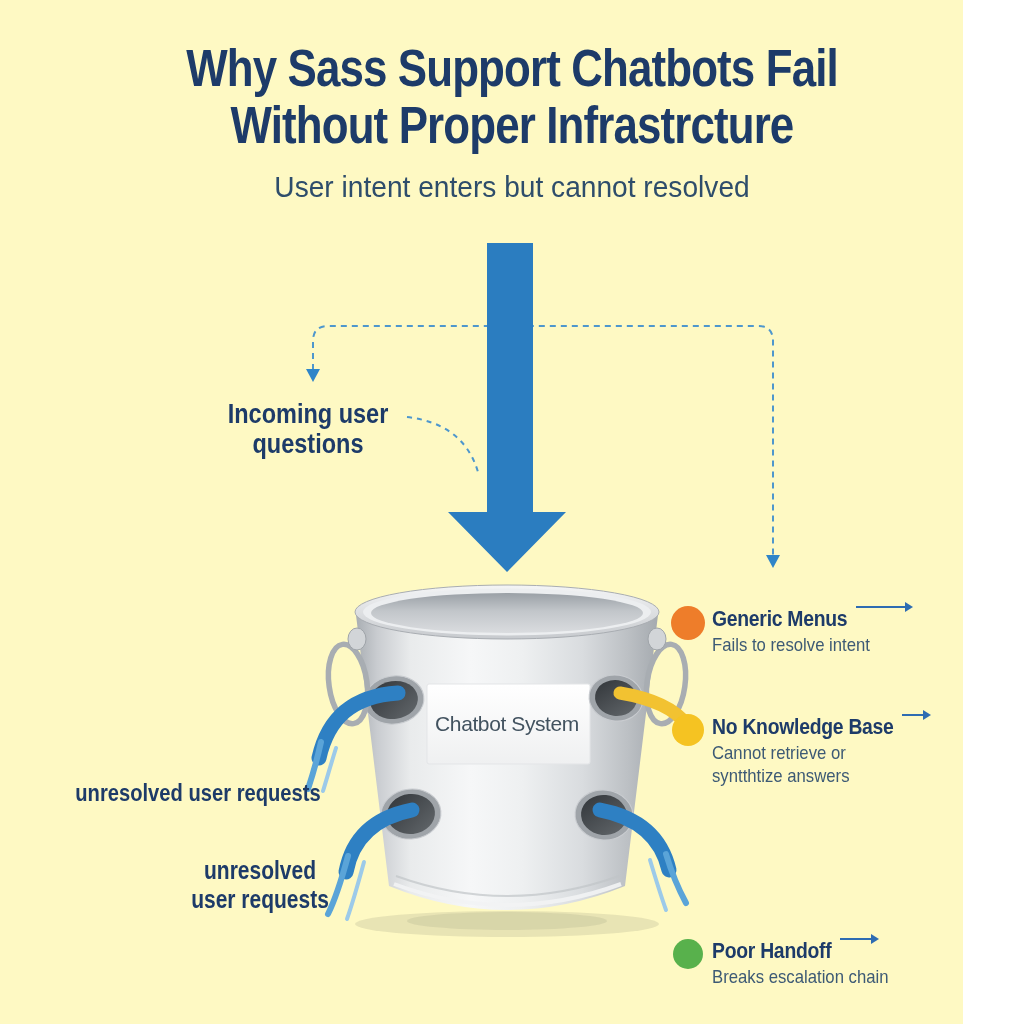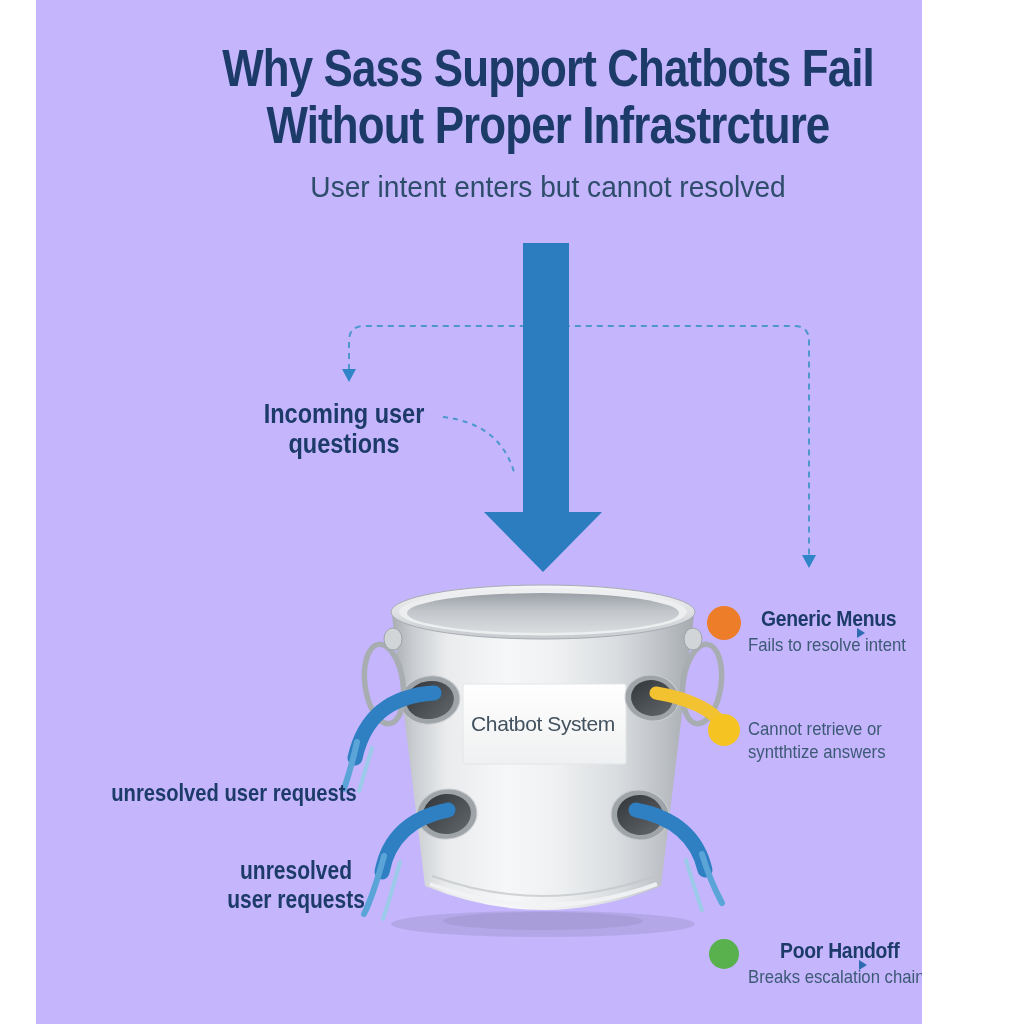--- a/index.html
+++ b/index.html
@@ -1,18 +1,18 @@
 <!DOCTYPE html>
 <html><head>
 <meta charset="utf-8">
 <style>
   html,body{margin:0;padding:0;background:#fff;}
   .stage{
-    position:relative;width:886px;height:1024px;background:#c4b5fd;overflow:hidden;
-    font-family:"Liberation Sans","DejaVu Sans",sans-serif;color:#1d3b69;margin-left:36px;
+    position:relative;width:963px;height:1024px;background:#fef9c3;overflow:hidden;
+    font-family:"Liberation Sans","DejaVu Sans",sans-serif;color:#1d3b69;
   }
   .svg-layer{position:absolute;left:0;top:0;width:1024px;height:1024px;}
 
   
   .title-block{position:absolute;top:40px;left:0;width:1024px;text-align:center;
     transform:scaleX(0.86);transform-origin:center top;}
   .title-line{font-size:51px;line-height:57px;font-weight:bold;color:#1d3b69;letter-spacing:-1px;}
   .subtitle{position:absolute;top:170px;left:0;width:1024px;text-align:center;
     font-size:29px;line-height:34px;color:#2e4d6b;transform:scaleX(0.97);transform-origin:center top;}
 
@@ -29,21 +29,21 @@
 
   
   .failure-item{position:absolute;left:712px;}
   .f-item-1{top:606px;}
   .f-item-2{top:714px;}
   .f-item-3{top:938px;}
   .f-dot{position:absolute;border-radius:50%;}
   .f-dot-1{left:-41px;top:0;width:34px;height:34px;}
   .f-dot-2{left:-40px;top:0;width:32px;height:32px;}
   .f-dot-3{left:-39px;top:1px;width:30px;height:30px;}
-  .f-title-row{display:flex;align-items:center;height:24px;flex-direction:column;}
+  .f-title-row{display:flex;align-items:flex-start;height:24px;}
   .f-title{font-size:22px;font-weight:bold;color:#1d3b69;letter-spacing:-0.3px;
     transform:scaleX(0.88);transform-origin:left center;white-space:nowrap;}
   .h-arrow{display:inline-block;position:relative;height:2px;background:#2e6cb2;margin-left:4px;}
   .h-arrow::after{content:"";position:absolute;right:-7px;top:-4px;
     border-left:8px solid #2e6cb2;border-top:5px solid transparent;border-bottom:5px solid transparent;}
   .w50{width:50px;margin-left:-10px;}
   .w22{width:22px;margin-left:-16px;}
   .w32{width:32px;margin-left:-8px;}
   .f-desc{margin-top:3px;font-size:19px;line-height:23px;color:#3d5a75;
     transform:scaleX(0.88);transform-origin:left top;white-space:nowrap;}
@@ -183,20 +183,24 @@
     <span class="f-dot f-dot-1" style="background: rgb(238, 125, 42);"></span>
     <div class="f-title-row">
       <span class="f-title">Generic Menus</span>
       <span class="h-arrow w50"></span>
     </div>
     <div class="f-desc">Fails to resolve intent</div>
   </div>
 
   <div class="failure-item f-item-2">
     <span class="f-dot f-dot-2" style="background: rgb(245, 195, 34);"></span>
+    <div class="f-title-row">
+      <span class="f-title">No Knowledge Base</span>
+      <span class="h-arrow w22"></span>
+    </div>
     <div class="f-desc">Cannot retrieve or</div>
     <div class="f-desc" style="margin-top:0;">syntthtize answers</div>
   </div>
 
   <div class="failure-item f-item-3">
     <span class="f-dot f-dot-3" style="background: rgb(88, 177, 76);"></span>
     <div class="f-title-row">
       <span class="f-title">Poor Handoff</span>
       <span class="h-arrow w32"></span>
     </div>

